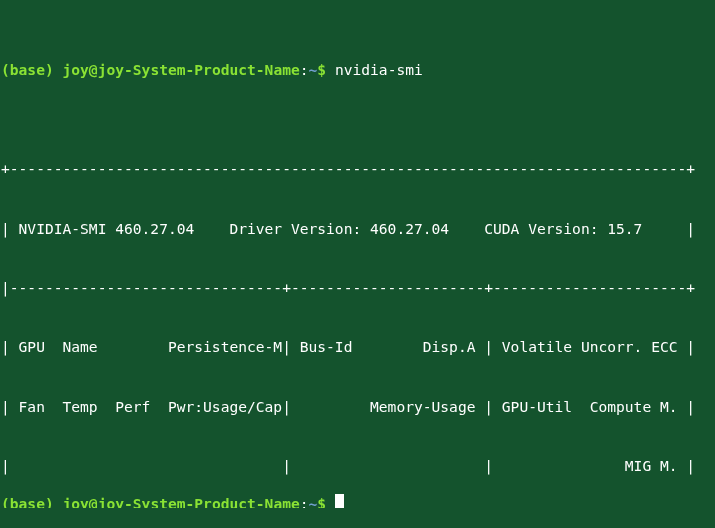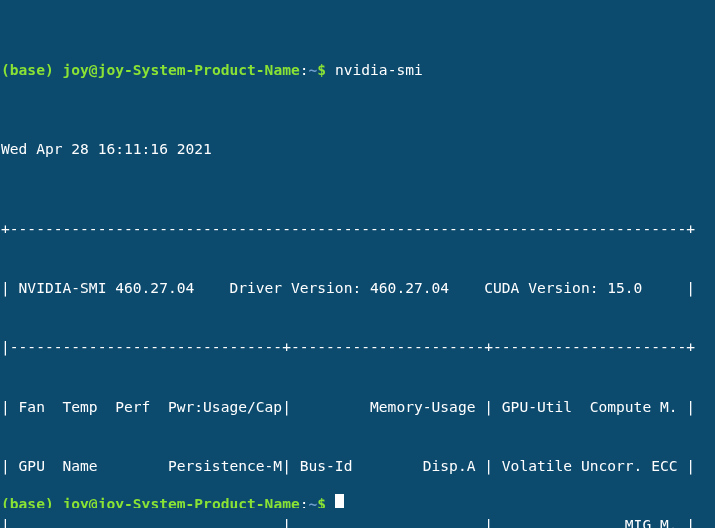--- a/index.html
+++ b/index.html
@@ -4,21 +4,21 @@
 <style>
   html, body {
     margin: 0;
     padding: 0;
     background: #300a24;
   }
   #terminal {
     position: relative;
     width: 715px;
     height: 528px;
-    background: #0c4a6e;
+    background: #14532d;
     overflow: hidden;
     font-family: "DejaVu Sans Mono", "Liberation Mono", monospace;
     font-size: 14.6px;
     line-height: 19.78px;
     color: #ffffff;
     letter-spacing: 0px;
     -webkit-font-smoothing: none;
   }
   .screen {
     position: absolute;
@@ -51,27 +51,26 @@
   }
 </style>
 </head>
 <body>
 
 <div id="terminal">
   <div class="screen">
 
     <div class="line"><span class="grnb">(base) </span><span class="grnb">joy@joy-System-Product-Name</span><span class="wht">:</span><span class="blub">~</span><span class="grnb">$</span><span class="wht"> nvidia-smi</span></div>
 
-    <div class="line">Wed Apr 28 16:11:16 2021</div>
 
     <div class="line">+-----------------------------------------------------------------------------+</div>
-    <div class="line">| NVIDIA-SMI 460.27.04    Driver Version: 460.27.04    CUDA Version: 15.0     |</div>
+    <div class="line">| NVIDIA-SMI 460.27.04    Driver Version: 460.27.04    CUDA Version: 15.7     |</div>
     <div class="line">|-------------------------------+----------------------+----------------------+</div>
+    <div class="line">| GPU  Name        Persistence-M| Bus-Id        Disp.A | Volatile Uncorr. ECC |</div>
     <div class="line">| Fan  Temp  Perf  Pwr:Usage/Cap|         Memory-Usage | GPU-Util  Compute M. |</div>
-    <div class="line">| GPU  Name        Persistence-M| Bus-Id        Disp.A | Volatile Uncorr. ECC |</div>
     <div class="line">|                               |                      |               MIG M. |</div>
     
     
     
     
     
 
     
 
     

